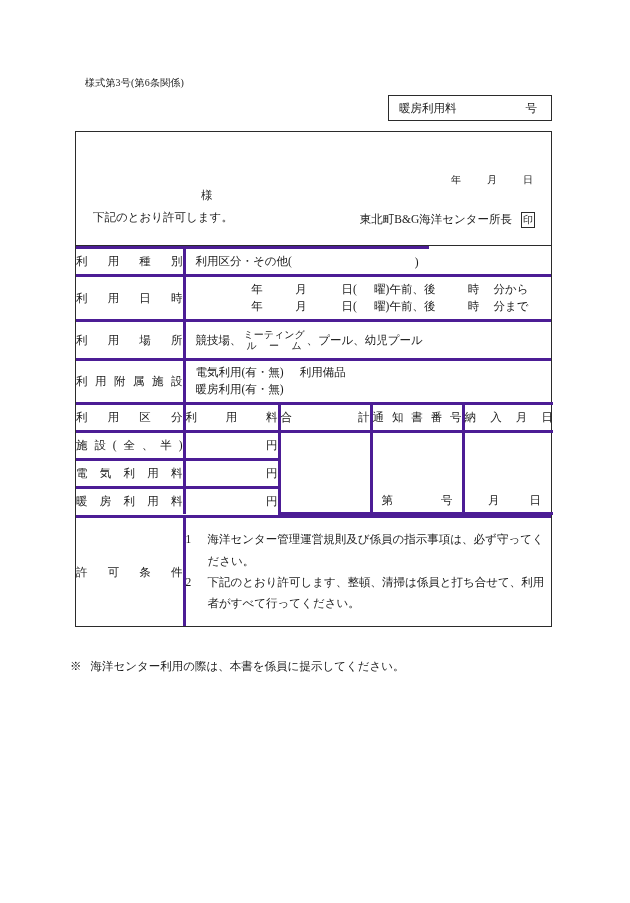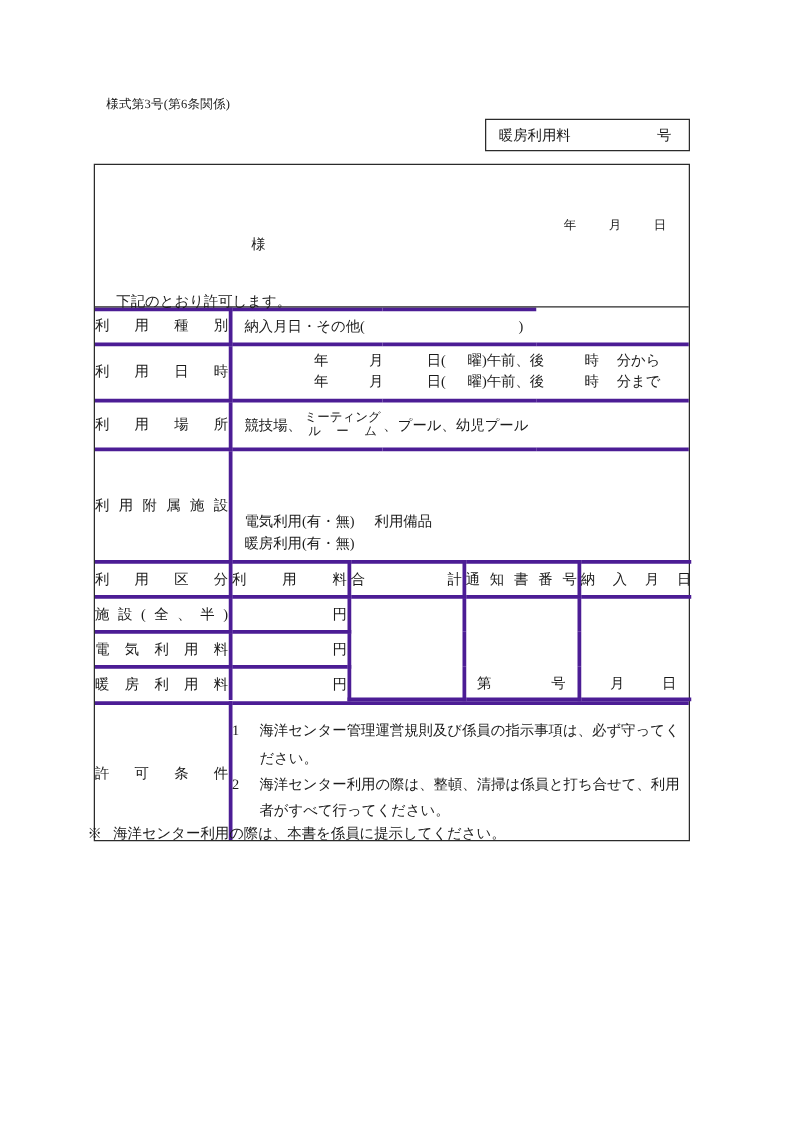--- a/index.html
+++ b/index.html
@@ -101,21 +101,21 @@
   .seal {
     display: inline-block;
     border: 1px solid #2b2b2b;
     font-size: 10px;
     line-height: 1;
     padding: 1.5px 1px 2px 1px;
   }
   .intro {
     position: absolute;
     left: 17px;
-    top: 102px;
+    top: 78px;
     font-size: 11.5px;
   }
 
   
   table.grid {
     border-collapse: collapse;
     width: 100%;
     table-layout: fixed;
     font-size: 11.5px;
   }
@@ -219,21 +219,20 @@
     display: block;
     text-align: justify;
     text-align-last: justify;
     padding: 0 3px;
   }
 
   .facility-text {
     padding: 3px 10px;
     line-height: 1.5;
     white-space: nowrap;
-    margin-top: 46px;
   }
   .facility-text .fx-gap { display: inline-block; width: 16px; }
 
   
   .fee-head td { height: 25px; }
   .fee-row td { height: 25px; }
   .c-kubun   { width: 108px; }
   .c-ryo     { width: 95px; }
   .c-goukei  { width: 92px; }
   .c-tsuchi  { width: 92px; }
@@ -326,30 +325,34 @@
     <span class="pb-suffix">号</span>
   </div>
 
   <div class="frame">
 
     <div class="head-block">
       <div class="date-line">
         <span>年</span><span class="sp"></span><span>月</span><span class="sp"></span><span>日</span>
       </div>
       <div class="addressee">様</div>
+      <div class="issuer">
+        <span>東北町B&amp;G海洋センター所長</span>
+        <span class="seal">印</span>
+      </div>
       <div class="intro">下記のとおり許可します。</div>
     </div>
 
     <table class="grid">
       <tbody>
         <tr class="r-type">
           <td class="lbl">利用種別</td>
           <td colspan="2">
             <div class="type-text">
-              <span>納入月日・その他(</span>
+              <span>利用区分・その他(</span>
               <span class="paren-close">)</span>
             </div>
           </td>
         </tr>
 
 
         <tr class="r-datetime">
           <td class="lbl">利用日時</td>
           <td colspan="3">
             <div class="dt-lines">
@@ -443,21 +446,21 @@
       <tbody>
         <tr class="cond-row">
           <td class="cond-label">許可条件</td>
           <td class="cond-body">
             <div class="cond-item">
               <span class="cond-num">1</span>
               <span class="cond-text">海洋センター管理運営規則及び係員の指示事項は、必ず守ってください。</span>
             </div>
             <div class="cond-item">
               <span class="cond-num">2</span>
-              <span class="cond-text">海洋センター利用の際は、整頓、清掃は係員と打ち合せて、利用者がすべて行ってください。</span>
+              <span class="cond-text">下記のとおり許可します、整頓、清掃は係員と打ち合せて、利用者がすべて行ってください。</span>
             </div>
           </td>
         </tr>
       </tbody>
     </table>
 
   </div>
 
   <div class="footnote">
     <span class="fn-mark">※</span><span>海洋センター利用の際は、本書を係員に提示してください。</span>

